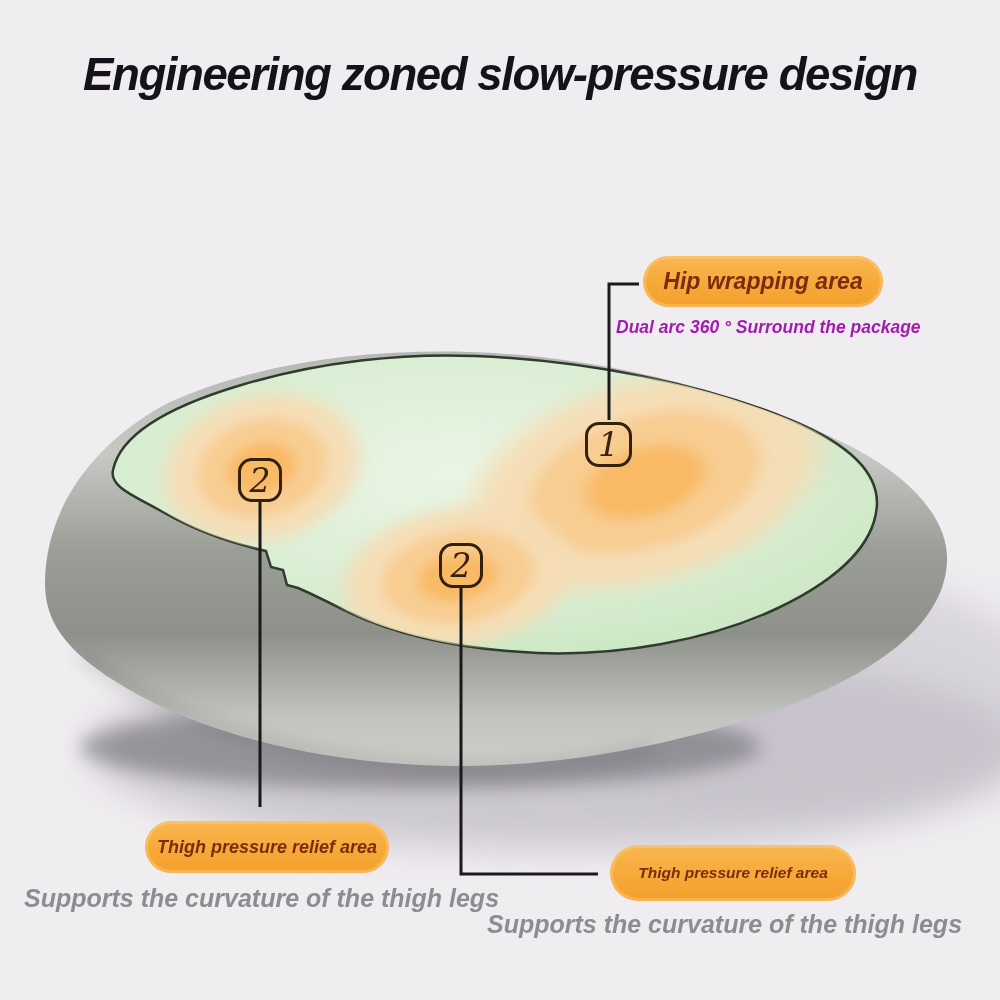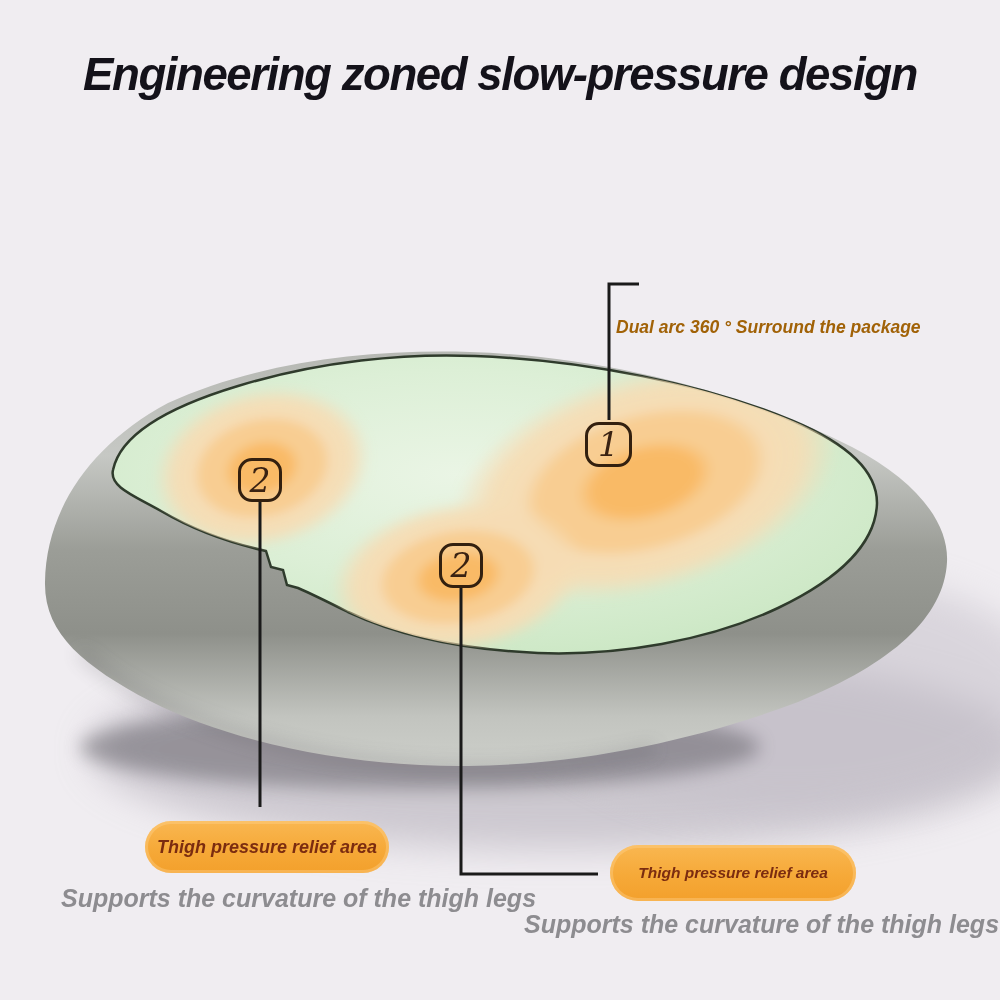--- a/index.html
+++ b/index.html
@@ -27,25 +27,25 @@
     box-shadow:inset 0 0 0 3px rgba(255,211,140,0.40);
     border-radius:30px;
     color:#7b2c10;font-weight:800;white-space:nowrap;
   }
   .pill-hip{left:643px;top:256px;width:240px;height:51px;font-size:23px;}
   .pill-thigh-left{left:145px;top:821px;width:244px;height:52px;font-size:18px;}
   .pill-thigh-right{left:610px;top:845px;width:246px;height:56px;font-size:15.5px;}
 
   .subtitle{
     position:absolute;left:616px;top:317px;
-    font-size:17.5px;font-weight:700;color:#a16207;white-space:nowrap;
+    font-size:17.5px;font-weight:700;color:#a21caf;white-space:nowrap;
   }
   .caption{
     position:absolute;
-    font-size:25px;font-weight:700;color:#8d8c90;white-space:nowrap;margin-left:37px;
+    font-size:25px;font-weight:700;color:#8d8c90;white-space:nowrap;
   }
   .caption-left{left:24px;top:884px;}
   .caption-right{left:487px;top:910px;}
 
   .marker{
     position:absolute;
     display:flex;align-items:center;justify-content:center;
     border:3.5px solid #33200f;border-radius:14px;
     background:transparent;
     color:#3a2212;
@@ -150,20 +150,21 @@
 
     <g stroke="#1a1a1a" stroke-width="3" fill="none">
       <polyline points="639,284 609,284 609,420"></polyline>
       <line x1="260" y1="500" x2="260" y2="807"></line>
       <polyline points="461,586 461,874 598,874"></polyline>
     </g>
   </svg>
 
   <div class="page-title">Engineering zoned slow-pressure design</div>
 
+  <div class="pill pill-hip">Hip wrapping area</div>
   <div class="subtitle">Dual arc 360 ° Surround the package</div>
 
   <div class="pill pill-thigh-left">Thigh pressure relief area</div>
   <div class="caption caption-left">Supports the curvature of the thigh legs</div>
 
   <div class="pill pill-thigh-right">Thigh pressure relief area</div>
   <div class="caption caption-right">Supports the curvature of the thigh legs</div>
 
   <div class="marker marker-1">1</div>
   <div class="marker marker-2-left">2</div>

